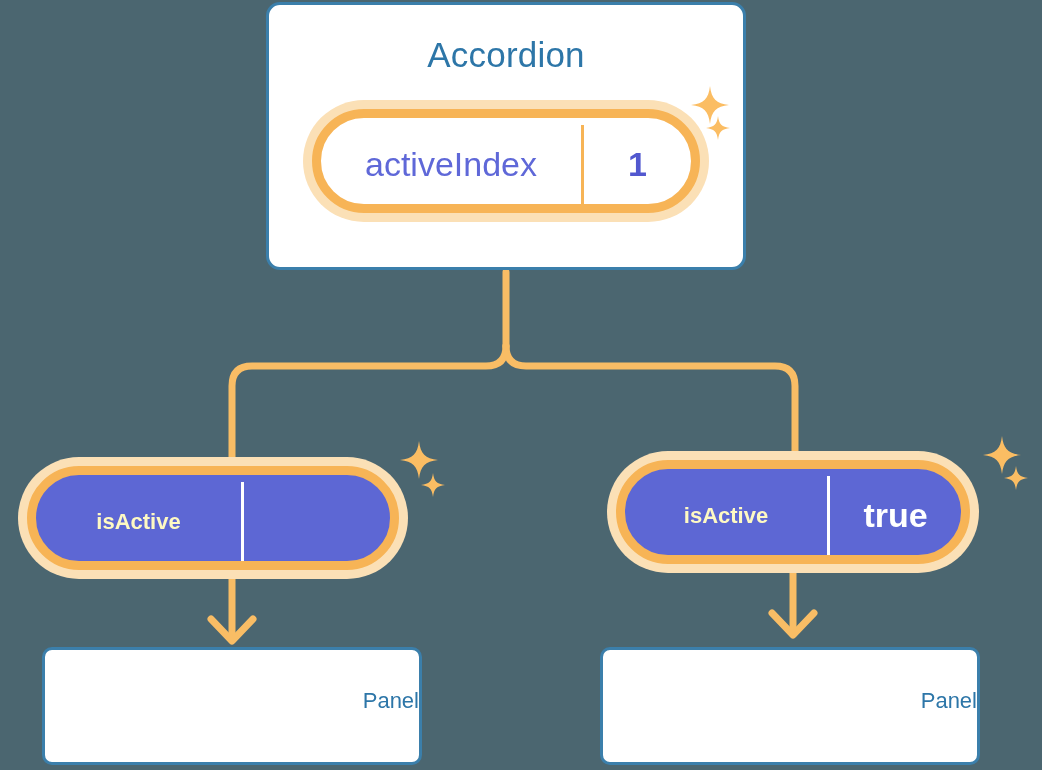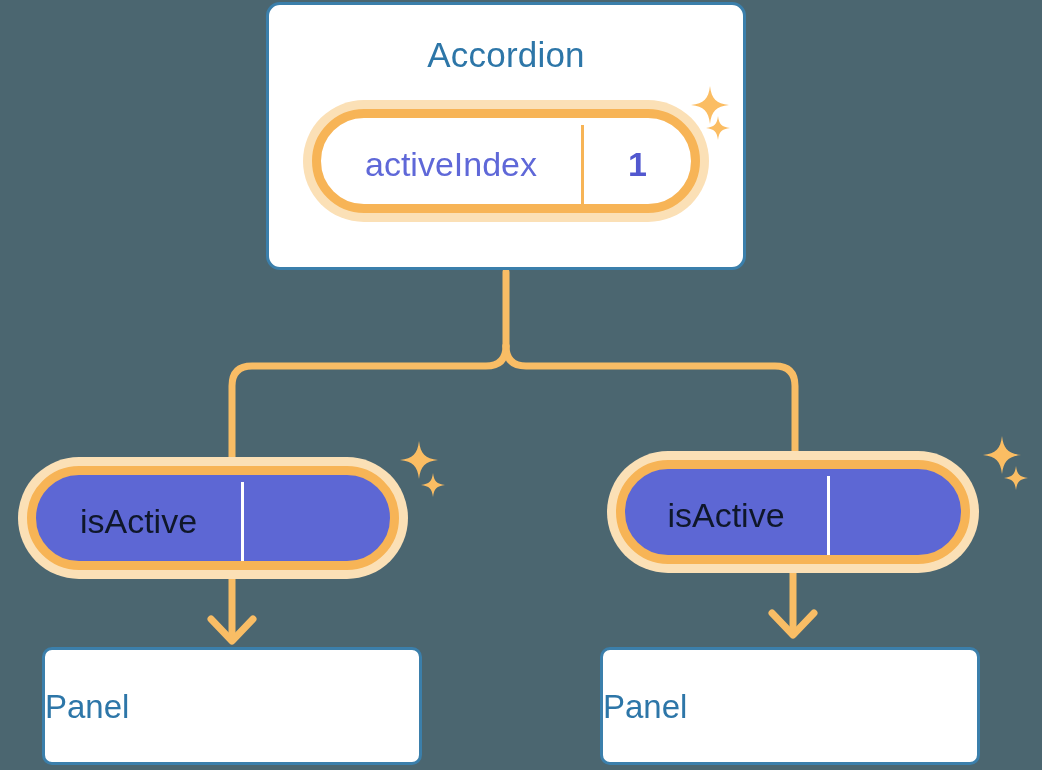--- a/index.html
+++ b/index.html
@@ -67,23 +67,23 @@
     border-radius: 10px;
     box-sizing: border-box;
   }
   #panel-left  { left: 42px; }
   #panel-right { left: 600px; }
   .panel-label {
     position: absolute;
     left: 0;
     right: 0;
     top: 38px;
-    text-align: left;
+    text-align: right;
     color: #2d76a8;
-    font-size: 33px;
+    font-size: 22px;
   }
 
   
   .pill {
     position: absolute;
     box-sizing: border-box;
     display: flex;
     align-items: stretch;
     border-radius: 999px;
     
@@ -120,24 +120,25 @@
     font-weight: bold;
     border-radius: 0 999px 999px 0;
   }
 
   
   .pill-solid {
     background: #5d67d4;
     height: 104px;
   }
   .pill-solid .pill-key {
-    color: #0f172a;
-    font-size: 34px;
+    color: #fef9c3;
+    font-size: 22px;
     border-right: 3px solid #ffffff;
     border-radius: 999px 0 0 999px;
+    font-weight: bold;
   }
   .pill-solid .pill-val {
     flex: 1;
     color: #ffffff;
     font-size: 34px;
     font-weight: bold;
     border-radius: 0 999px 999px 0;
   }
   #pill-is-active-false {
     left: 27px;
@@ -190,20 +191,21 @@
     <div class="pill-key">activeIndex</div>
     <div class="pill-val">1</div>
   </div>
 
   <div class="pill pill-solid" id="pill-is-active-false">
     <div class="pill-key">isActive</div>
   </div>
 
   <div class="pill pill-solid" id="pill-is-active-true">
     <div class="pill-key">isActive</div>
+    <div class="pill-val">true</div>
   </div>
 
   <div class="panel-card" id="panel-left">
     <div class="panel-label">Panel</div>
   </div>
 
   <div class="panel-card" id="panel-right">
     <div class="panel-label">Panel</div>
   </div>
 

